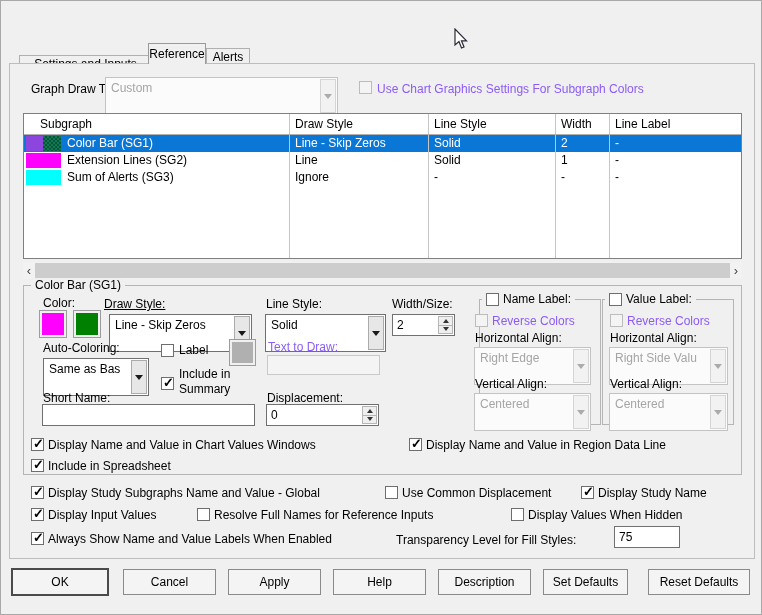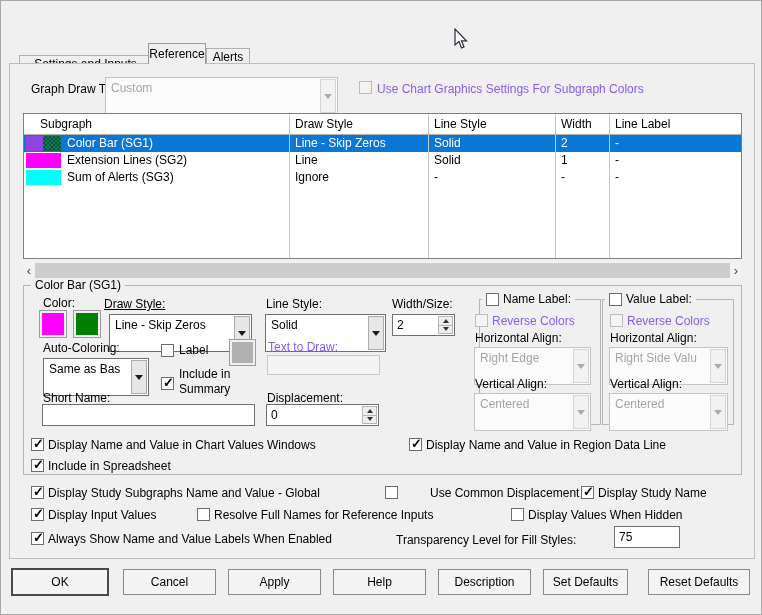--- a/index.html
+++ b/index.html
@@ -275,21 +275,21 @@
   <span class="cb checked" style="left:30px; top:437px;"></span>
   <div class="lbl" style="left:47px; top:437px;">Display Name and Value in Chart Values Windows</div>
   <span class="cb checked" style="left:408px; top:437px;"></span>
   <div class="lbl" style="left:425px; top:437px;">Display Name and Value in Region Data Line</div>
   <span class="cb checked" style="left:30px; top:458px;"></span>
   <div class="lbl" style="left:47px; top:458px;">Include in Spreadsheet</div>
 
   <span class="cb checked" style="left:30px; top:485px;"></span>
   <div class="lbl" style="left:47px; top:485px;">Display Study Subgraphs Name and Value - Global</div>
   <span class="cb" style="left:384px; top:485px;"></span>
-  <div class="lbl" style="left:401px; top:485px;margin-left:28px;">Use Common Displacement</div>
+  <div class="lbl" style="left:401px; top:485px;">Use Common Displacement</div>
   <span class="cb checked" style="left:580px; top:485px;"></span>
   <div class="lbl" style="left:597px; top:485px;">Display Study Name</div>
 
   <span class="cb checked" style="left:30px; top:507px;"></span>
   <div class="lbl" style="left:47px; top:507px;">Display Input Values</div>
   <span class="cb" style="left:196px; top:507px;"></span>
   <div class="lbl" style="left:213px; top:507px;">Resolve Full Names for Reference Inputs</div>
   <span class="cb" style="left:510px; top:507px;"></span>
   <div class="lbl" style="left:527px; top:507px;">Display Values When Hidden</div>
 

